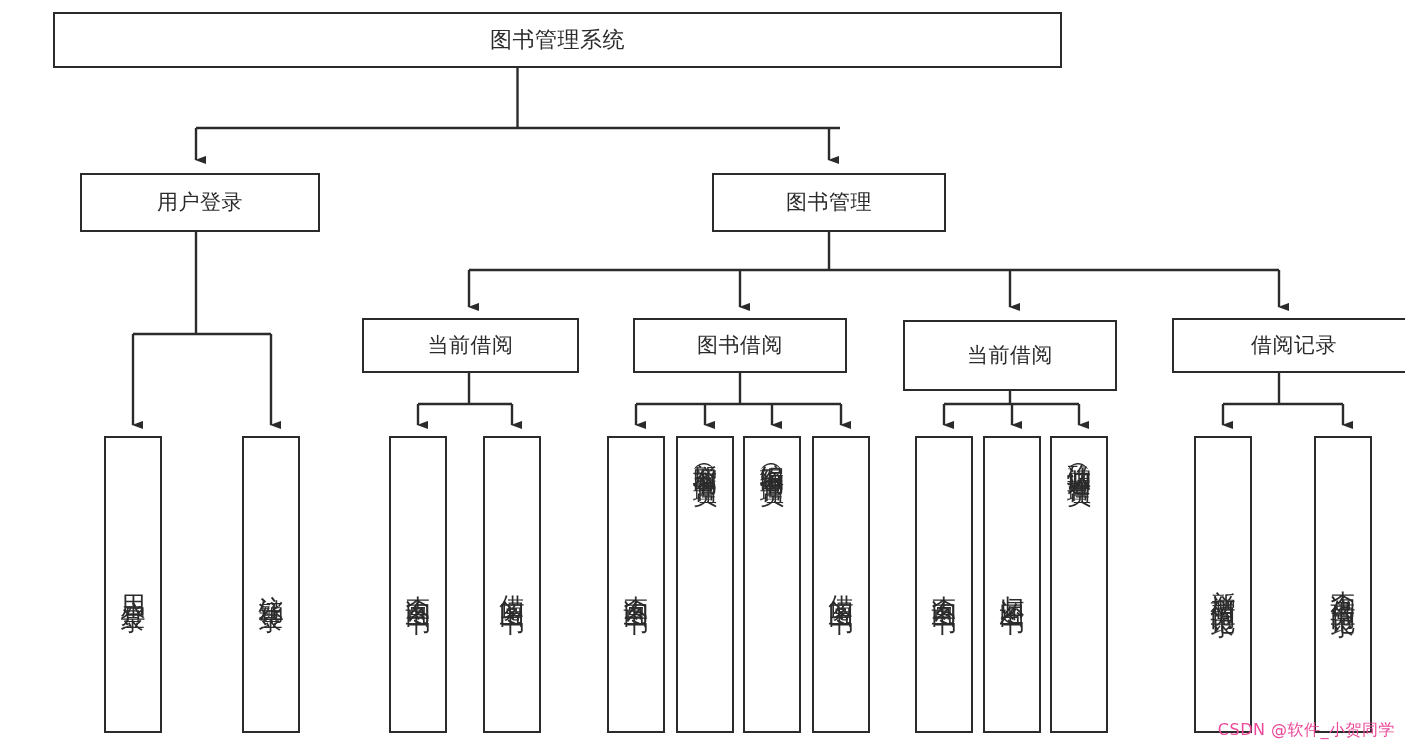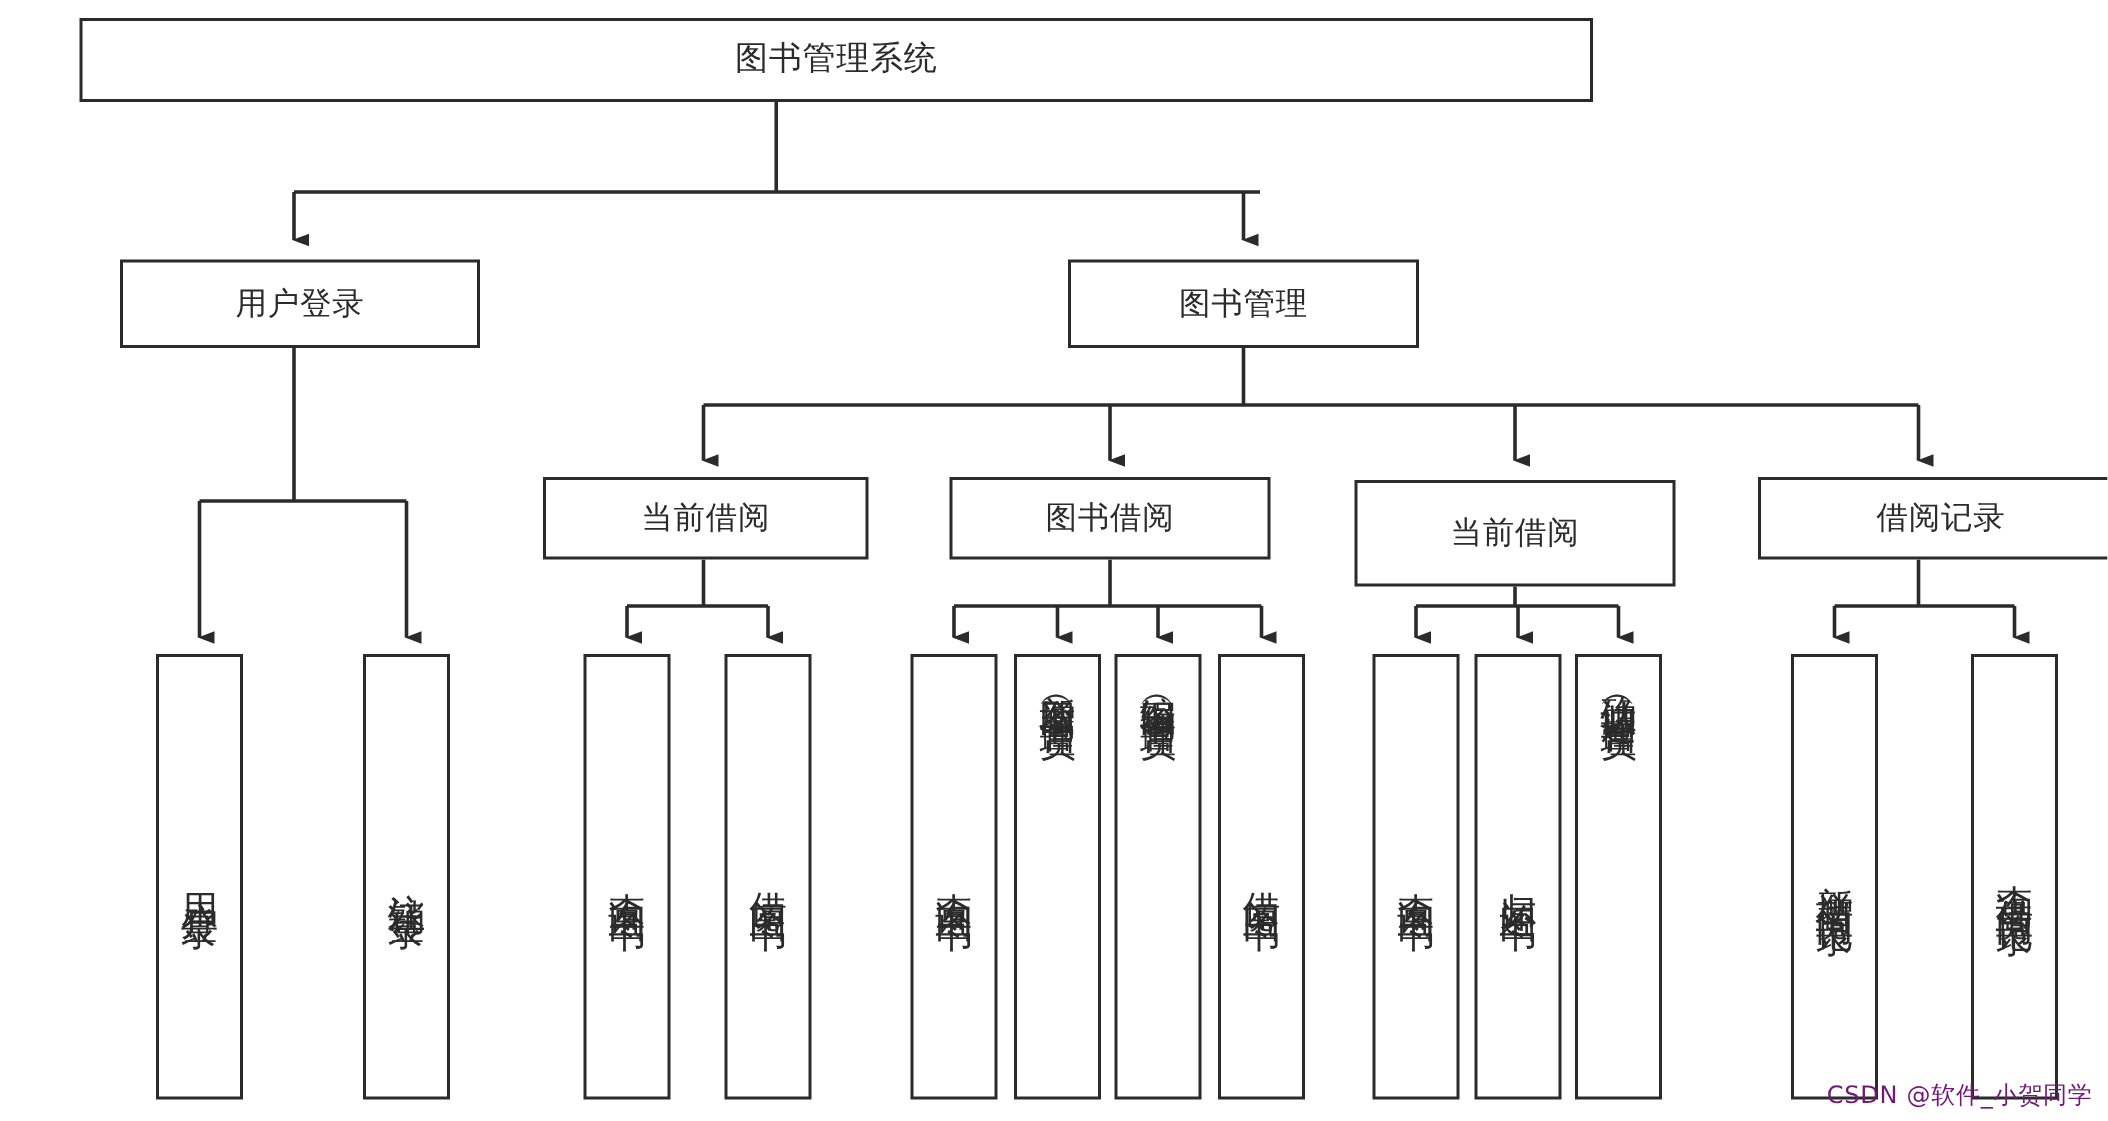--- a/index.html
+++ b/index.html
@@ -63,21 +63,21 @@
   }
   .node.v.center{
     align-items:center;
     padding-top:0;
   }
   #watermark{
     position:absolute;
     right:10px;
     bottom:6px;
     font-size:16px;
-    color:#701a75;
+    color:#ec4899;
     white-space:nowrap;
     letter-spacing:0.5px;
   }
 </style>
 </head>
 <body>
 
 <div id="stage">
 
   <svg id="wires" viewBox="0 0 1405 747" width="1405" height="747" xmlns="http://www.w3.org/2000/svg">

